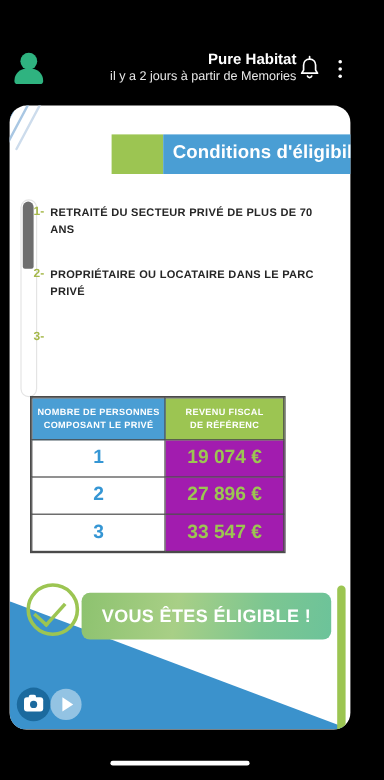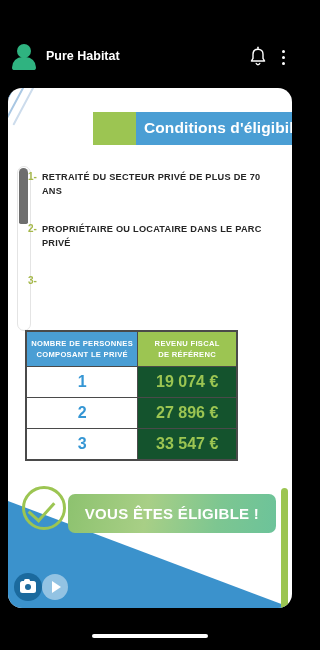--- a/index.html
+++ b/index.html
@@ -33,21 +33,21 @@
   
   .chathead {
     position:absolute; top:34px; left:0; width:300px; height:46px;
     display:flex; align-items:center; padding:0 12px; color:#fff;
   }
   .avatar { width:24px; height:26px; position:relative; flex:0 0 24px; margin-right:10px; }
   .avatar .head { position:absolute; top:0; left:5px; width:14px; height:14px;
                   border-radius:50%; background:#2fb380; }
   .avatar .body { position:absolute; bottom:0; left:0; width:24px; height:13px;
                   border-radius:12px 12px 3px 3px; background:#2fb380; }
-  .ch-text { flex:1; min-width:0; }
+  .ch-text { flex:1; min-width:0;text-align:right; }
   .ch-name { font-size:12.5px; font-weight:700; line-height:1.25; }
   .ch-sub  { font-size:10.5px; color:#e8e8e8; line-height:1.3; white-space:nowrap; }
   .bell { width:22px; height:24px; position:relative; margin-right:10px; }
   .bell svg { display:block; }
   .kebab { display:flex; flex-direction:column; gap:3px; padding:4px 3px; }
   .kebab i { width:3px; height:3px; background:#fff; border-radius:50%; display:block; }
 
   
   .card {
     position:absolute; top:88px; left:8px; width:284px; height:520px;
@@ -87,21 +87,21 @@
   
   .tbl { position:absolute; left:17px; top:242px; width:213px;
          border:1.5px solid #4a4a4a; border-collapse:collapse; }
   .tbl table { width:100%; border-collapse:collapse; }
   .tbl th, .tbl td { border:1.5px solid #4a4a4a; text-align:center; }
   .th-a { background:#4a9ed4; color:#fff; font-size:7.6px; font-weight:700;
           letter-spacing:.3px; line-height:1.45; padding:6px 4px; width:53%; }
   .th-b { background:#9cc552; color:#fff; font-size:7.6px; font-weight:700;
           letter-spacing:.3px; line-height:1.45; padding:6px 4px; }
   .td-a { color:#3596d4; font-size:16px; font-weight:700; padding:6px 4px; background:#fff; }
-  .td-b { color:#9cc552; font-size:16px; font-weight:700; padding:6px 4px; background:#14532d; }
+  .td-b { color:#9cc552; font-size:16px; font-weight:700; padding:6px 4px; background:#a21caf; }
 
   
   .diag { position:absolute; left:0; bottom:0; width:284px; height:135px;
           background:#3b92cc;
           clip-path: polygon(0 28px, 284px 135px, 0 135px); }
   
   .rail { position:absolute; right:4px; bottom:0; width:7px; height:120px;
           background:#9cc552; border-radius:4px 4px 0 0; }
 
   
@@ -146,20 +146,21 @@
 <div id="phone">
 
 
   <div class="chathead">
     <div class="avatar">
       <div class="head"></div>
         <div class="body"></div>
     </div>
     <div class="ch-text">
       <div class="ch-name">Pure Habitat</div>
+      <div class="ch-sub">il y a 2 jours à partir de Memories</div>
     </div>
     <div class="bell">
       <svg width="22" height="24" viewBox="0 0 22 24">
         <path d="M11 4.2c-3 0-5 2.1-5 5v4.2l-1.6 2.6h13.2L16 13.4V9.2c0-2.9-2-5-5-5z" fill="none" stroke="#fff" stroke-width="1.4" stroke-linejoin="round"></path>
         <path d="M11 2.2v2" stroke="#fff" stroke-width="1.4" stroke-linecap="round"></path>
         <path d="M9.2 18.4a1.9 1.9 0 003.6 0" fill="none" stroke="#fff" stroke-width="1.4" stroke-linecap="round"></path>
       </svg>
     </div>
     <div class="kebab">
         <i></i>

